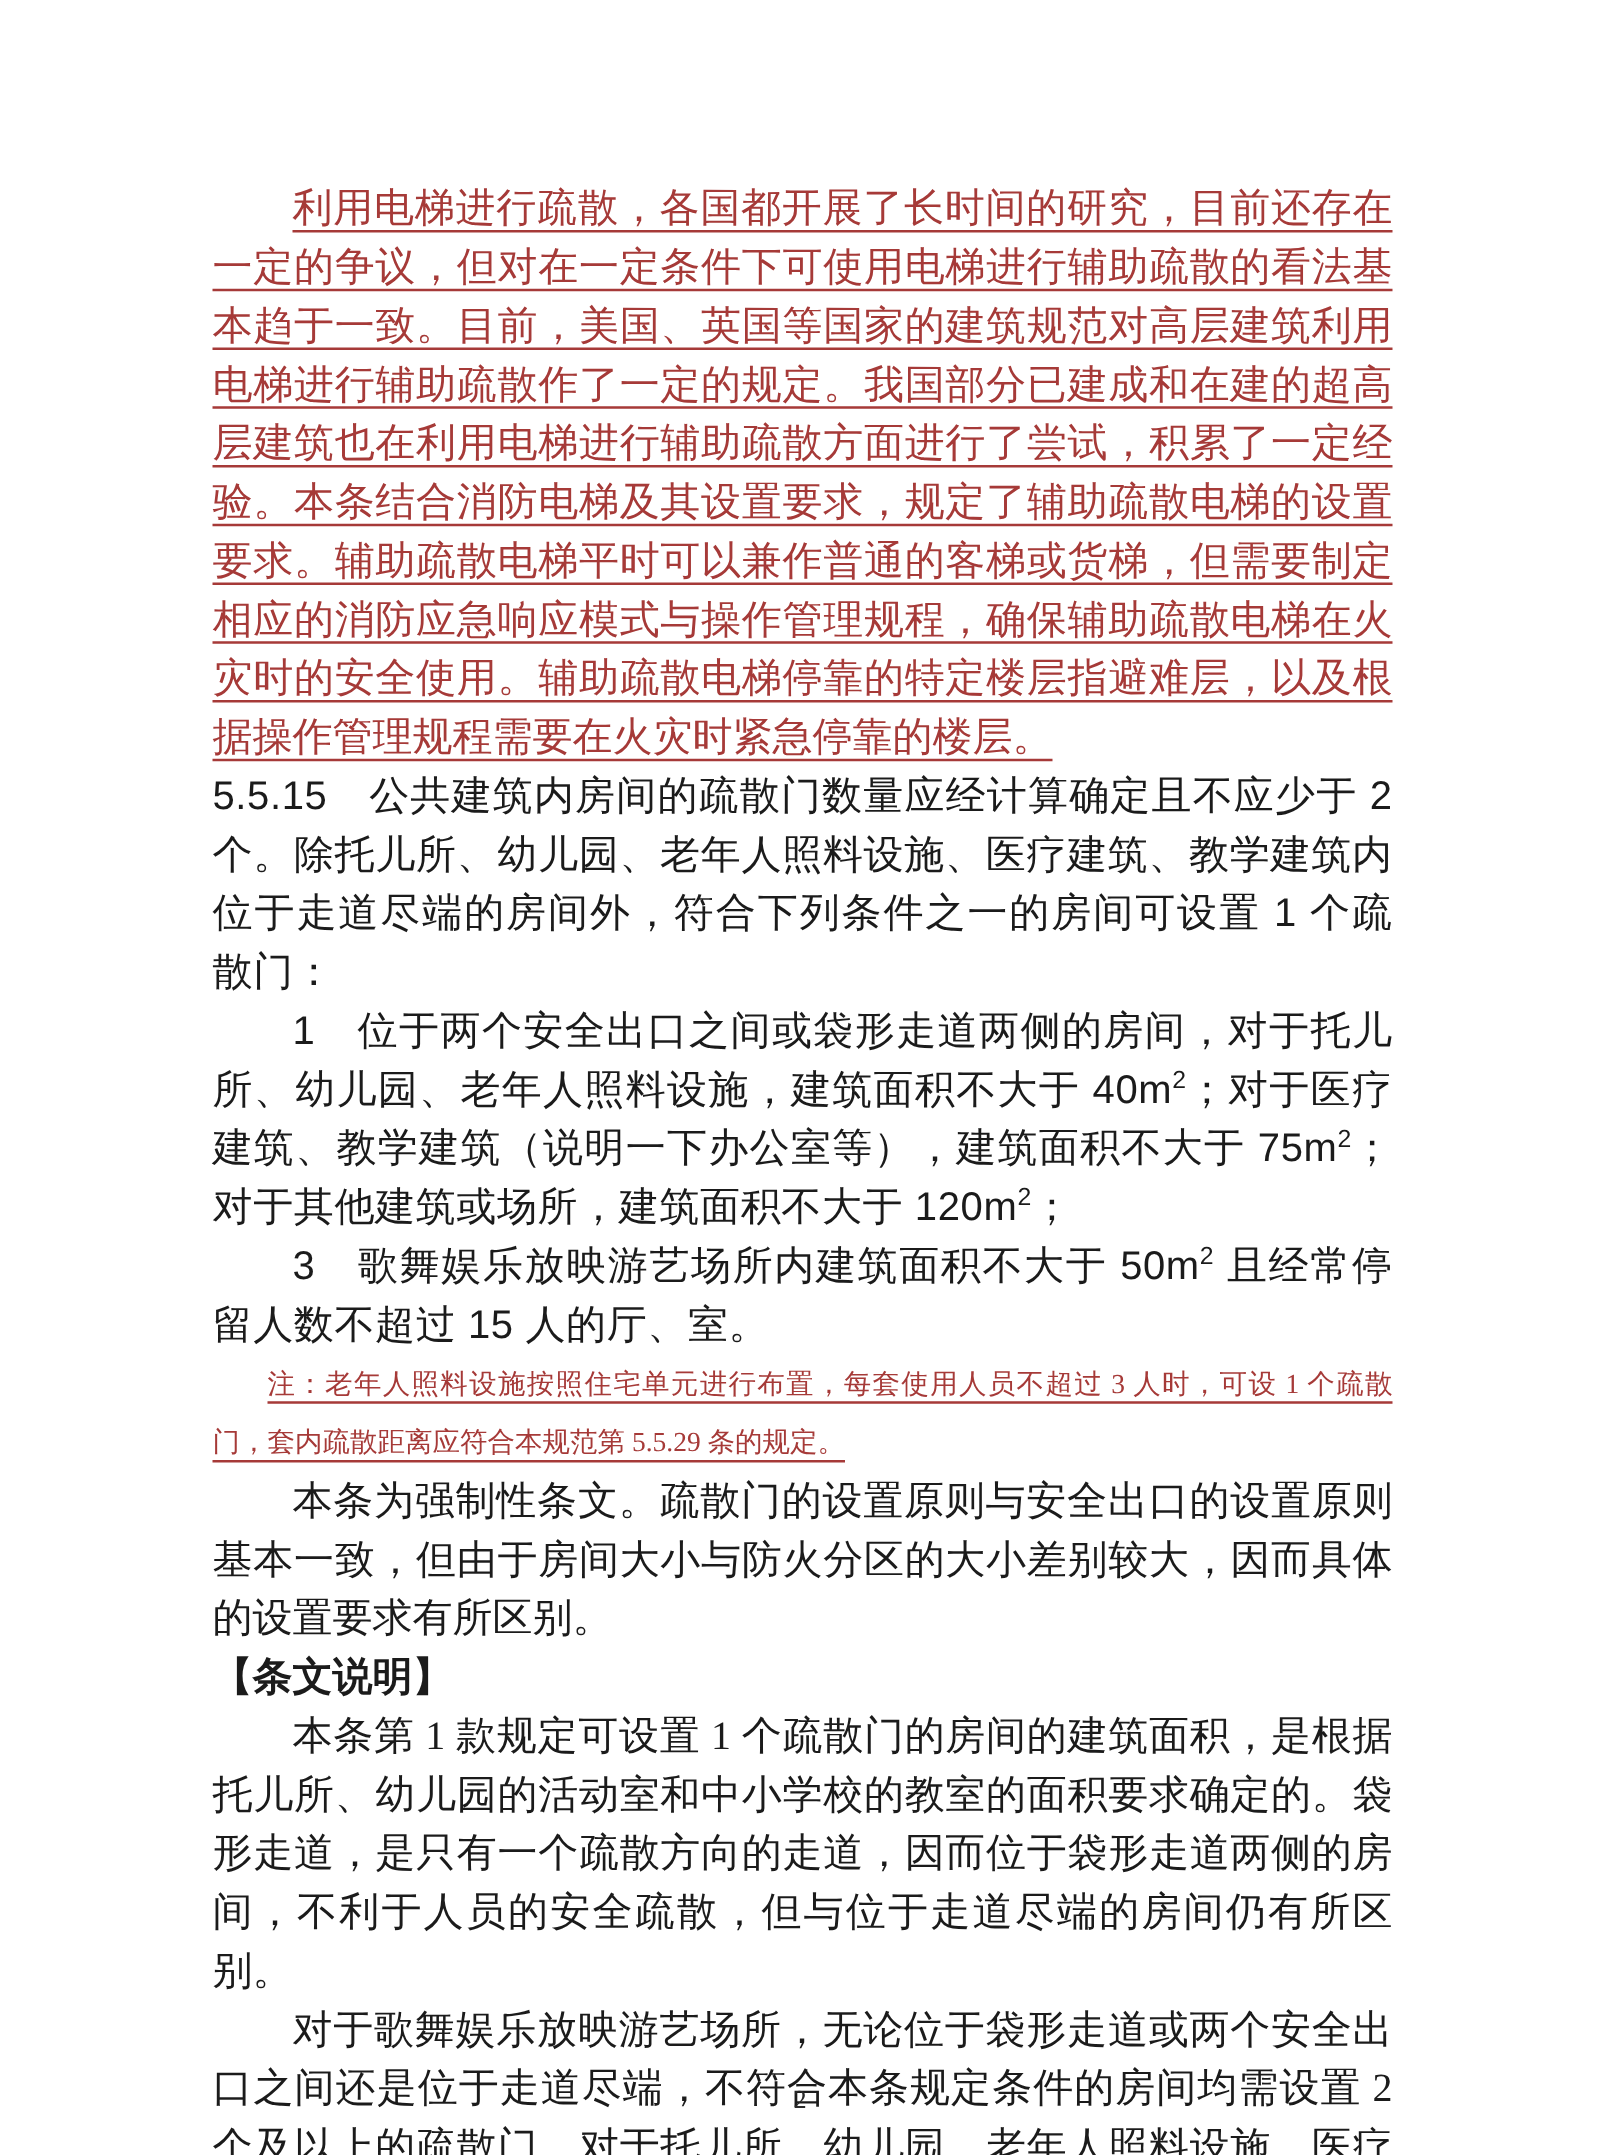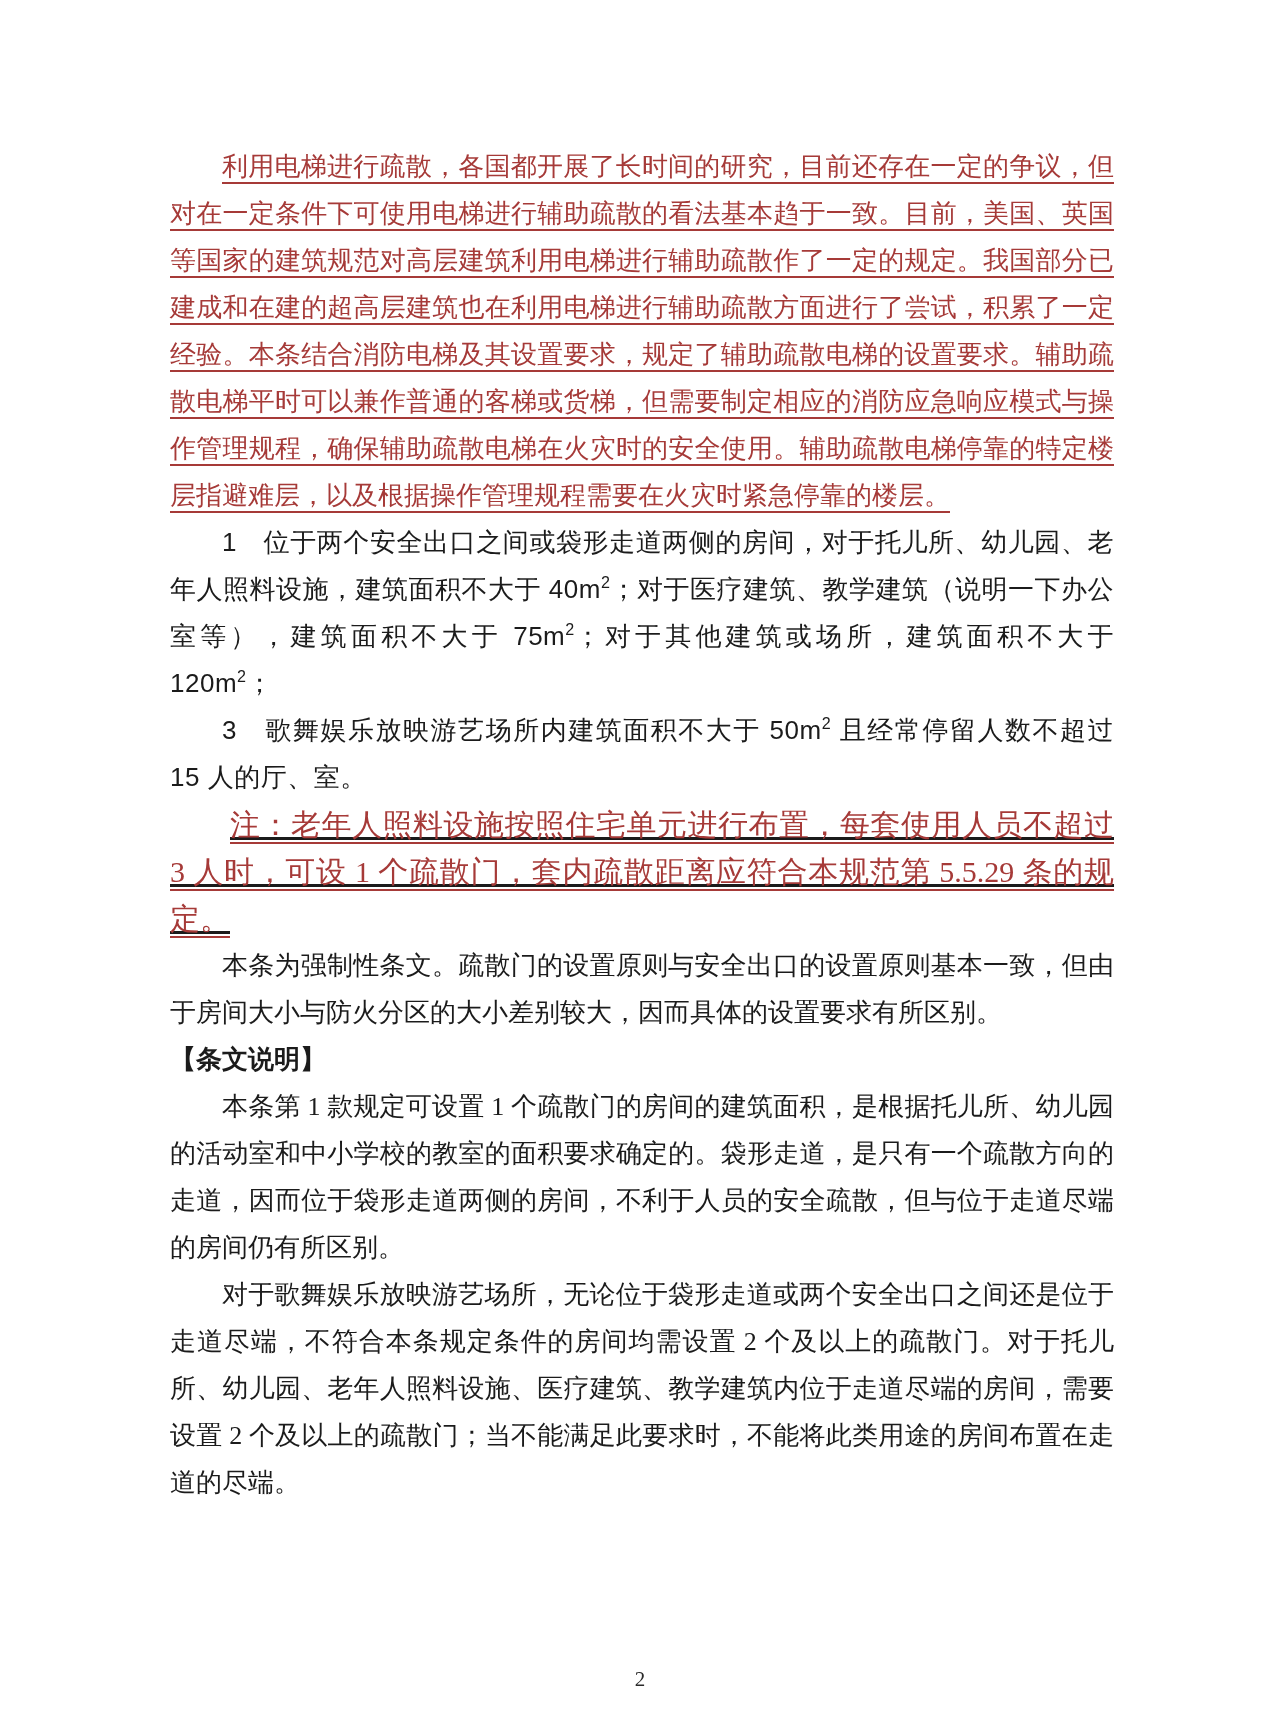--- a/index.html
+++ b/index.html
@@ -6,31 +6,31 @@
   .page{
     width:1280px;height:1724px;background:#ffffff;position:relative;
     margin:0 auto;overflow:hidden;
     font-family:"Liberation Serif","DejaVu Serif",serif;
   }
   .content{
     position:absolute;left:170px;top:143px;width:944px;
   }
   p.para{
     margin:0;padding:0;
-    font-size:26px;line-height:47px;
+    font-size:32px;line-height:47px;
     text-align:justify;
     color:#1b1b1b;
     font-family:"Liberation Serif","DejaVu Serif",serif;
   }
   p.indent{text-indent:2em;}
   p.norm{
     font-family:"Liberation Sans","DejaVu Sans",sans-serif;
     letter-spacing:0.5px;
   }
-  p.note{font-size:30px;text-decoration:underline;}
+  p.note{font-size:22px;}
   p.heading{
     font-family:"Liberation Sans","DejaVu Sans",sans-serif;
     font-weight:bold;
   }
   
   .rn{}
   .r-ul{
     color:#a63a38;
     text-decoration:underline;
     text-decoration-color:#a63a38;
@@ -67,20 +67,21 @@
     color:#2a2a2a;
     font-family:"Liberation Serif","DejaVu Serif",serif;
   }
 </style>
 </head>
 <body>
 
 <div class="page">
   <div class="content">
       <p class="para indent"><span class="r-ul">利用电梯进行疏散，各国都开展了长时间的研究，目前还存在一定的争议，但对在一定条件下可使用电梯进行辅助疏散的看法基本趋于一致。目前，美国、英国等国家的建筑规范对高层建筑利用电梯进行辅助疏散作了一定的规定。我国部分已建成和在建的超高层建筑也在利用电梯进行辅助疏散方面进行了尝试，积累了一定经验。本条结合消防电梯及其设置要求，规定了辅助疏散电梯的设置要求。辅助疏散电梯平时可以兼作普通的客梯或货梯，但需要制定相应的消防应急响应模式与操作管理规程，确保辅助疏散电梯在火灾时的安全使用。辅助疏散电梯停靠的特定楼层指避难层，以及根据操作管理规程需要在火灾时紧急停靠的楼层。</span></p>
+      <p class="para norm"><span class="rn">5.5.15　公共建筑内房间的疏散门数量应经计算确定且不应少于 2 个。除托儿所、幼儿园、老年人照料设施、医疗建筑、教学建筑内位于走道尽端的房间外，符合下列条件之一的房间可设置 1 个疏散门：</span></p>
       <p class="para norm indent"><span class="rn">1　位于两个安全出口之间或袋形走道两侧的房间，对于托儿所、幼儿园、老年人</span><span class="ul">照料设施</span><span class="rn">，建筑面积不大于 40m</span><span class="sup">2</span><span class="rn">；对于医疗建筑、教学建筑（说明一下办公室等），建筑面积不大于 75m</span><span class="sup">2</span><span class="rn">；对于其他建筑或场所，建筑面积不大于 120m</span><span class="sup">2</span><span class="rn">；</span></p>
       <p class="para norm indent"><span class="rn">3　歌舞娱乐放映游艺场所内建筑面积不大于 50m</span><span class="sup">2</span><span class="rn"> 且经常停留人数不超过 15 人的厅、室。</span></p>
       <p class="para note indent"><span class="r-ul">注：老年人照料设施按照住宅单元进行布置，每套使用人员不超过 3 人时，可设 1 个疏散门，套内疏散距离应符合本规范第 5.5.29 条的规定。</span></p>
       <p class="para indent"><span class="rn">本条为强制性条文。疏散门的设置原则与安全出口的设置原则基本一致，但由于房间大小与防火分区的大小差别较大，因而具体的设置要求有所区别。</span></p>
       <p class="para heading"><span class="rn">【条文说明】</span></p>
       <p class="para indent"><span class="rn">本条第 1 款规定可设置 1 个疏散门的房间的建筑面积，是根据托儿所、幼儿园的活动室和中小学校的教室的面积要求确定的。袋形走道，是只有一个疏散方向的走道，因而位于袋形走道两侧的房间，不利于人员的安全疏散，但与位于走道尽端的房间仍有所区别。</span></p>
       <p class="para indent"><span class="rn">对于歌舞娱乐放映游艺场所，无论位于袋形走道或两个安全出口之间还是位于走道尽端，不符合本条规定条件的房间均需设置 2 个及以上的疏散门。对于托儿所、幼儿园、老年人照料设施、医疗建筑、教学建筑内位于走道尽端的房间，需要设置 2 个及以上的疏散门；当不能满足此要求时，不能将此类用途的房间布置在走道的尽端。</span></p>
     </div>
   <div class="page-num">2</div>
 </div>

